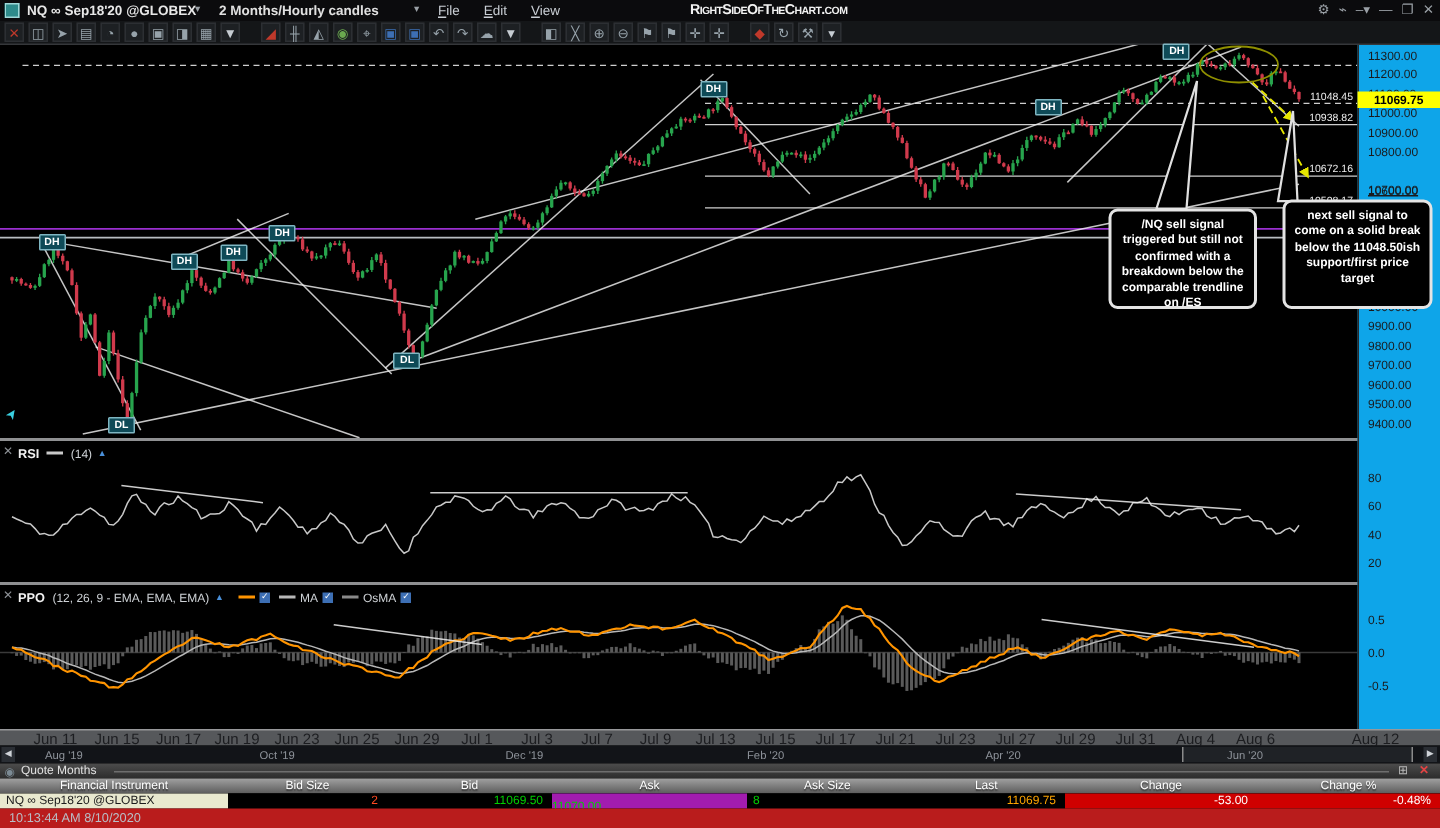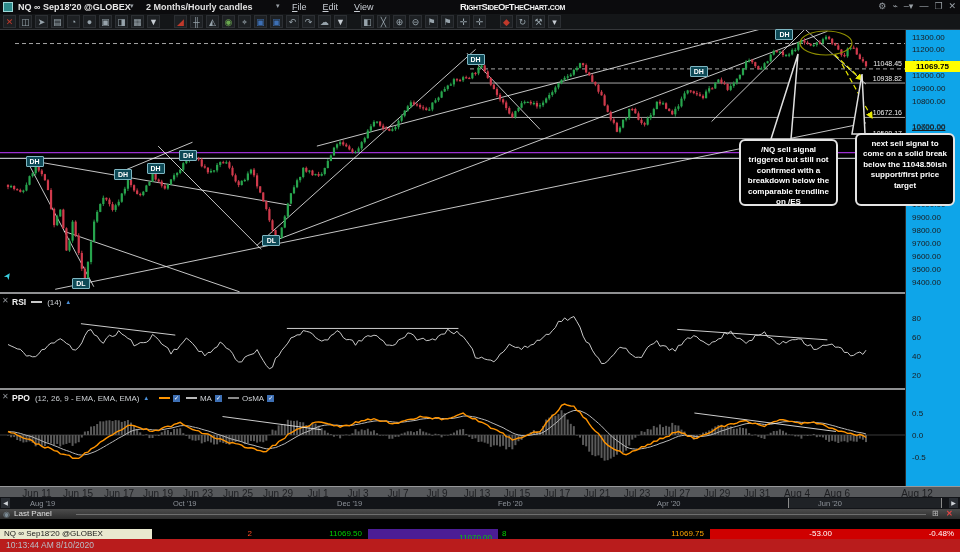--- a/index.html
+++ b/index.html
@@ -1119,30 +1119,40 @@
   <div class="navlab" style="left: 30px;">Aug '19</div>
       <div class="navlab" style="left: 173px;">Oct '19</div>
       <div class="navlab" style="left: 337px;">Dec '19</div>
       <div class="navlab" style="left: 498px;">Feb '20</div>
       <div class="navlab" style="left: 657px;">Apr '20</div>
       <div class="navlab" style="left: 818px;">Jun '20</div>
     </div>
 
   <div id="qhead" class="abs">
     <span class="abs" style="left:3px;top:1px;color:#7b8a94;font-size:8px">◉</span>
-    <span class="abs" style="left:14px;top:0">Last Panel</span>
+    <span class="abs" style="left:14px;top:0">Quote Months</span>
     <span class="groove"></span>
     <span class="abs" style="left:932px;top:0;color:#b8b8b8">⊞</span>
     <span class="abs" style="left:946px;top:0;color:#e04444;font-weight:bold">✕</span>
   </div>
+  <div id="qcols" class="abs">
+      <div style="width: 152px;">Financial Instrument</div>
+      <div style="width: 106px;">Bid Size</div>
+      <div style="width: 110px;">Bid</div>
+      <div style="width: 130px;">Ask</div>
+      <div style="width: 107px;">Ask Size</div>
+      <div style="width: 105px;">Last</div>
+      <div style="width: 128px;">Change</div>
+      <div style="width: 122px;">Change %</div>
+    </div>
   <div id="qrow" class="abs">
       <div style="width: 152px; color: rgb(28, 28, 28); background: rgb(233, 233, 207); text-align: left; padding: 0px 0px 0px 4px;">NQ ∞ Sep18'20 @GLOBEX</div>
       <div style="width: 106px; color: rgb(255, 74, 34); background: rgb(0, 0, 0); text-align: right; padding: 0px 6px 0px 0px;">2</div>
       <div style="width: 110px; color: rgb(0, 208, 0); background: rgb(0, 0, 0); text-align: right; padding: 0px 6px 0px 0px;">11069.50</div>
-      <div style="width: 130px; color: rgb(0, 208, 0); background: #4c1d95; text-align: right; padding: 4px 6px 0px 0px;">11070.00</div>
+      <div style="width: 130px; color: rgb(0, 208, 0); background: #a21caf; padding: 4px 6px 0px 0px;">11070.00</div>
       <div style="width: 107px; color: rgb(0, 208, 0); background: rgb(0, 0, 0); text-align: left; padding: 0px 0px 0px 4px;">8</div>
       <div style="width: 105px; color: rgb(255, 165, 0); background: rgb(0, 0, 0); text-align: right; padding: 0px 6px 0px 0px;">11069.75</div>
       <div style="width: 128px; color: rgb(255, 255, 255); background: rgb(207, 0, 0); text-align: right; padding: 0px 6px 0px 0px;">-53.00</div>
       <div style="width: 122px; color: rgb(255, 255, 255); background: rgb(207, 0, 0); text-align: right; padding: 0px 6px 0px 0px;">-0.48%</div>
     </div>
 
   <div id="status" class="abs">
     <span class="abs" style="left:6px">10:13:44 AM 8/10/2020</span>
   </div>
 

